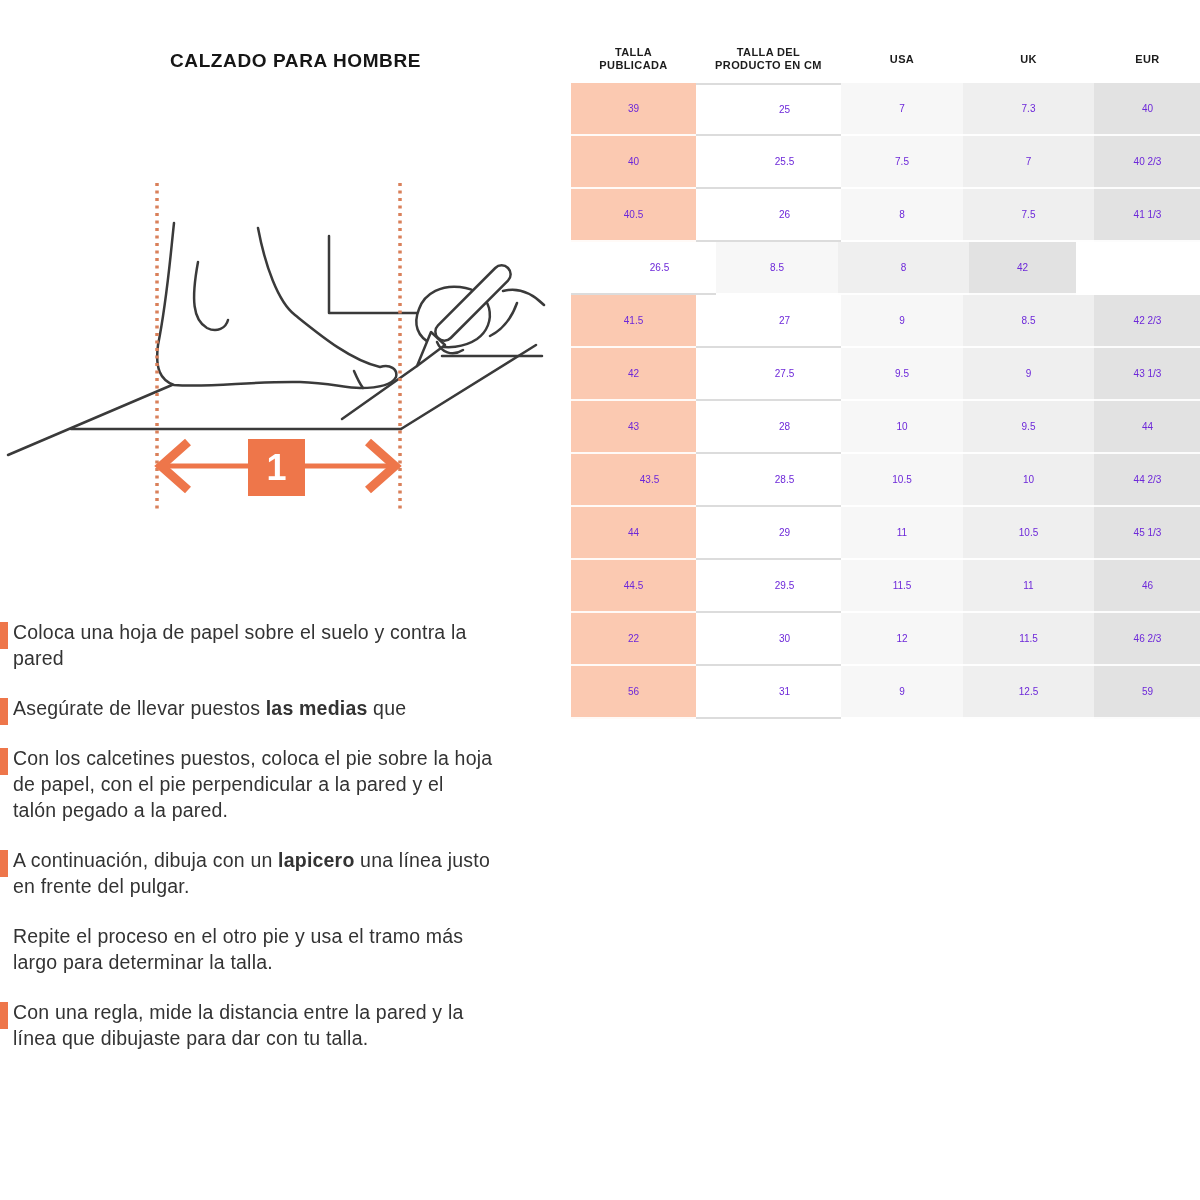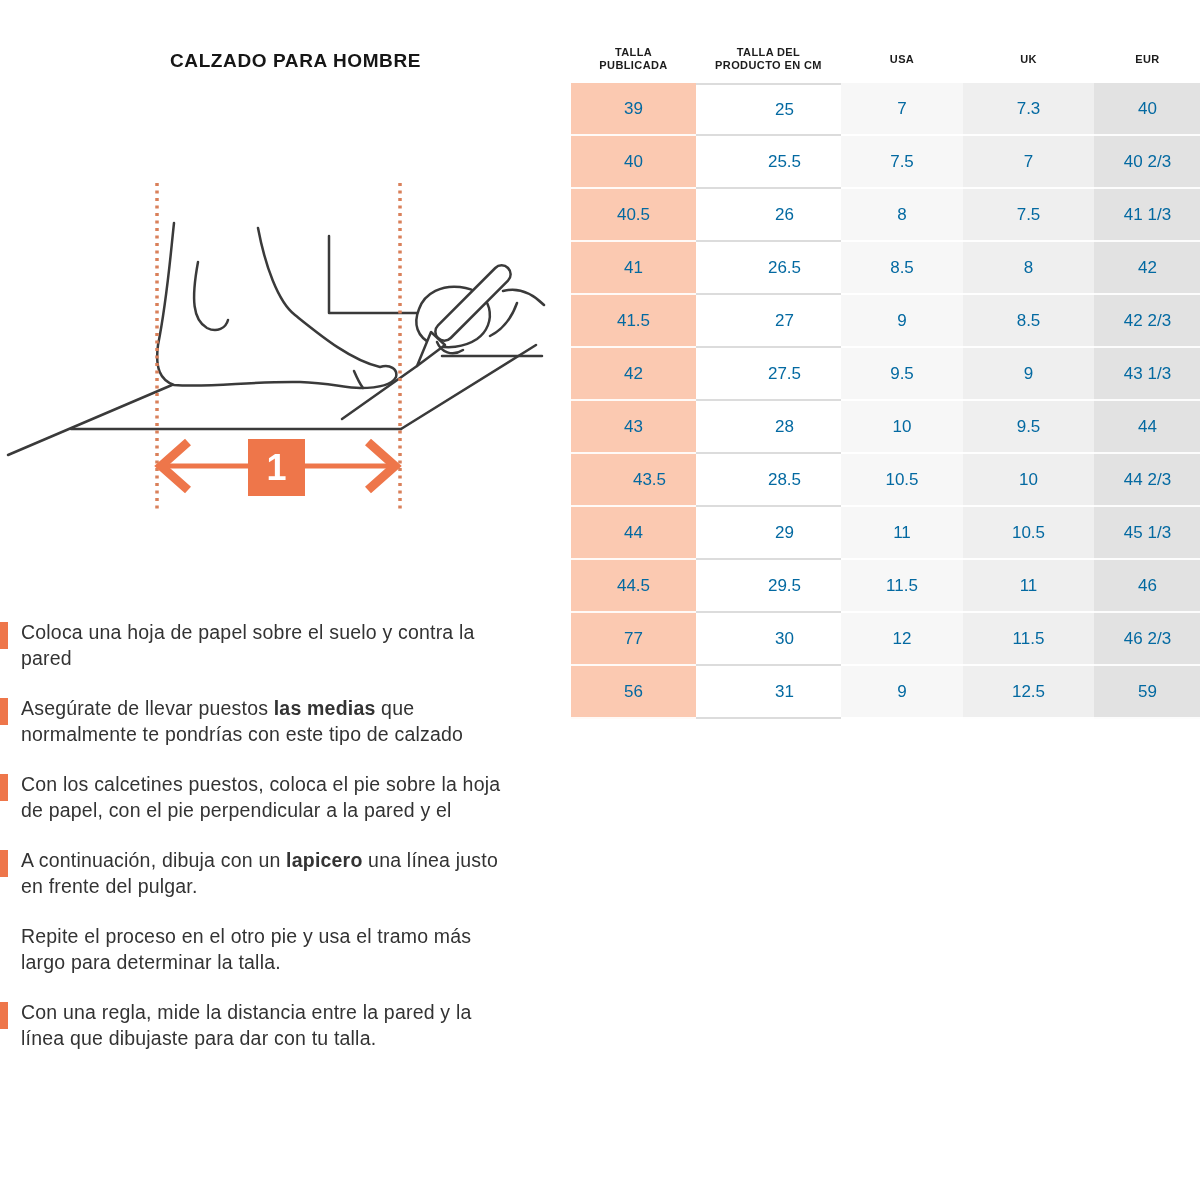--- a/index.html
+++ b/index.html
@@ -23,28 +23,28 @@
   .badge-rect{fill:var(--accent);}
   .badge-text{fill:#ffffff;font-family:"Liberation Sans",sans-serif;font-size:36px;font-weight:bold;}
 
   
   .size-table{position:absolute;left:571px;top:35px;width:630px;}
   .thead{display:flex;height:48px;align-items:center;}
   .hcell{font-size:11px;font-weight:bold;line-height:13px;text-align:center;
          letter-spacing:.4px;color:#1c1c1c;}
   .trow{display:flex;height:53px;}
   .tcell{box-sizing:border-box;display:flex;align-items:center;justify-content:center;
-         font-size:17px;color:#0369a1;border-bottom:2px solid rgba(255,255,255,.9);}
+         font-size:10px;color:#6d28d9;border-bottom:2px solid rgba(255,255,255,.9);}
   .tcell.c1{border-bottom-color:#dcdcdc;padding-left:32px;}
   .trow:first-child .tcell.c1{border-top:2px solid #dcdcdc;}
   .c0{width:125px}.c1{width:145px}.c2{width:122px}.c3{width:131px}.c4{width:107px}
 
   
   .instructions{position:absolute;left:0;top:619px;width:580px;}
-  .instruction-item{position:relative;padding-left:21px;margin-bottom:24px;
+  .instruction-item{position:relative;padding-left:13px;margin-bottom:24px;
                     font-size:19.5px;line-height:26px;letter-spacing:.2px;color:var(--text);}
   .marker{position:absolute;left:0;top:3px;width:8px;height:27px;background:var(--accent);}
   .bold{font-weight:bold;}
 </style>
 </head>
 <body style="--accent: #ee764a; --dash: #d9805a; --ink: #3a3a3a; --text: #333333;">
 
 <div class="page">
 
   <h1 class="title">CALZADO PARA HOMBRE</h1>
@@ -129,21 +129,20 @@
           <div class="tcell c4" style="background-color: rgb(226, 226, 226);">40 2/3</div>
         </div>
         <div class="trow">
           <div class="tcell c0" style="background-color: rgb(251, 201, 177);">40.5</div>
           <div class="tcell c1" style="background-color: rgb(255, 255, 255);">26</div>
           <div class="tcell c2" style="background-color: rgb(247, 247, 247);">8</div>
           <div class="tcell c3" style="background-color: rgb(239, 239, 239);">7.5</div>
           <div class="tcell c4" style="background-color: rgb(226, 226, 226);">41 1/3</div>
         </div>
         <div class="trow">
-          <div class="tcell c0" style="background-color: rgb(251, 201, 177);">41</div>
           <div class="tcell c1" style="background-color: rgb(255, 255, 255);">26.5</div>
           <div class="tcell c2" style="background-color: rgb(247, 247, 247);">8.5</div>
           <div class="tcell c3" style="background-color: rgb(239, 239, 239);">8</div>
           <div class="tcell c4" style="background-color: rgb(226, 226, 226);">42</div>
         </div>
         <div class="trow">
           <div class="tcell c0" style="background-color: rgb(251, 201, 177);">41.5</div>
           <div class="tcell c1" style="background-color: rgb(255, 255, 255);">27</div>
           <div class="tcell c2" style="background-color: rgb(247, 247, 247);">9</div>
           <div class="tcell c3" style="background-color: rgb(239, 239, 239);">8.5</div>
@@ -178,21 +177,21 @@
           <div class="tcell c4" style="background-color: rgb(226, 226, 226);">45 1/3</div>
         </div>
         <div class="trow">
           <div class="tcell c0" style="background-color: rgb(251, 201, 177);">44.5</div>
           <div class="tcell c1" style="background-color: rgb(255, 255, 255);">29.5</div>
           <div class="tcell c2" style="background-color: rgb(247, 247, 247);">11.5</div>
           <div class="tcell c3" style="background-color: rgb(239, 239, 239);">11</div>
           <div class="tcell c4" style="background-color: rgb(226, 226, 226);">46</div>
         </div>
         <div class="trow">
-          <div class="tcell c0" style="background-color: rgb(251, 201, 177);">77</div>
+          <div class="tcell c0" style="background-color: rgb(251, 201, 177);">22</div>
           <div class="tcell c1" style="background-color: rgb(255, 255, 255);">30</div>
           <div class="tcell c2" style="background-color: rgb(247, 247, 247);">12</div>
           <div class="tcell c3" style="background-color: rgb(239, 239, 239);">11.5</div>
           <div class="tcell c4" style="background-color: rgb(226, 226, 226);">46 2/3</div>
         </div>
         <div class="trow">
           <div class="tcell c0" style="background-color: rgb(251, 201, 177);">56</div>
           <div class="tcell c1" style="background-color: rgb(255, 255, 255);">31</div>
           <div class="tcell c2" style="background-color: rgb(247, 247, 247);">9</div>
           <div class="tcell c3" style="background-color: rgb(239, 239, 239);">12.5</div>
@@ -206,28 +205,28 @@
         <span class="marker"></span>
         <div class="itext">
           <div class="iline"><span>Coloca una hoja de papel sobre el suelo y contra la</span></div>
           <div class="iline"><span>pared</span></div>
         </div>
       </div>
       <div class="instruction-item">
         <span class="marker"></span>
         <div class="itext">
           <div class="iline"><span>Asegúrate de llevar puestos </span><span class="bold">las medias</span><span> que</span></div>
-          <div class="iline"><span>normalmente te pondrías con este tipo de calzado</span></div>
         </div>
       </div>
       <div class="instruction-item">
         <span class="marker"></span>
         <div class="itext">
           <div class="iline"><span>Con los calcetines puestos, coloca el pie sobre la hoja</span></div>
           <div class="iline"><span>de papel, con el pie perpendicular a la pared y el</span></div>
+          <div class="iline"><span>talón pegado a la pared.</span></div>
         </div>
       </div>
       <div class="instruction-item">
         <span class="marker"></span>
         <div class="itext">
           <div class="iline"><span>A continuación, dibuja con un </span><span class="bold">lapicero</span><span> una línea justo</span></div>
           <div class="iline"><span>en frente del pulgar.</span></div>
         </div>
       </div>
       <div class="instruction-item">

